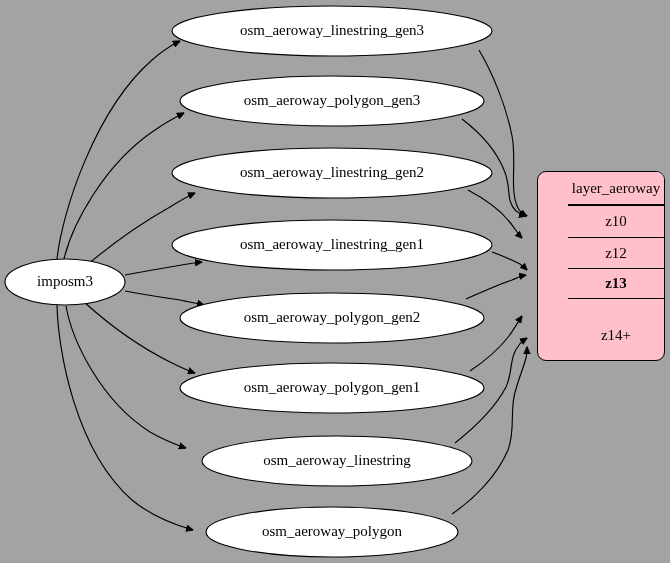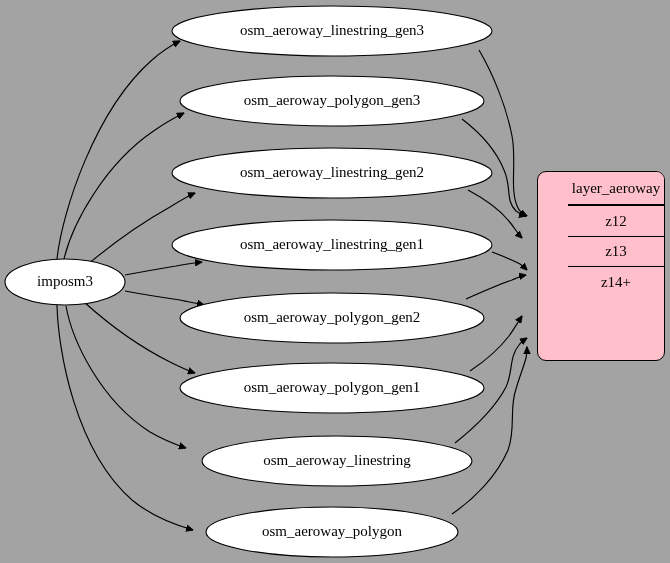--- a/index.html
+++ b/index.html
@@ -130,18 +130,19 @@
     </g>
 
     <g>
       <ellipse class="node-ellipse" cx="65" cy="282" rx="60" ry="23"></ellipse>
       <text class="node-label" x="65" y="283">imposm3</text>
     </g>
   </svg>
 
   <div class="record-node" style="left:537px; top:171px; width:128px; height:190px;padding-left:30px;">
     <div class="record-row" style="height:34px; border-bottom-width:2px;">layer_aeroway</div>
+    <div class="record-row" style="height:32px;">z10</div>
     <div class="record-row" style="height:31px;">z12</div>
-    <div class="record-row" style="height:30px;">z13</div>
-    <div class="record-row" style="height:30px;">z14+</div>
+    <div class="record-row" style="height:30px;font-weight:bold;">z13</div>
+    <div class="record-row" style="height:30px;margin-top:21px;">z14+</div>
   </div>
 
 </div>
 
 </body></html>

